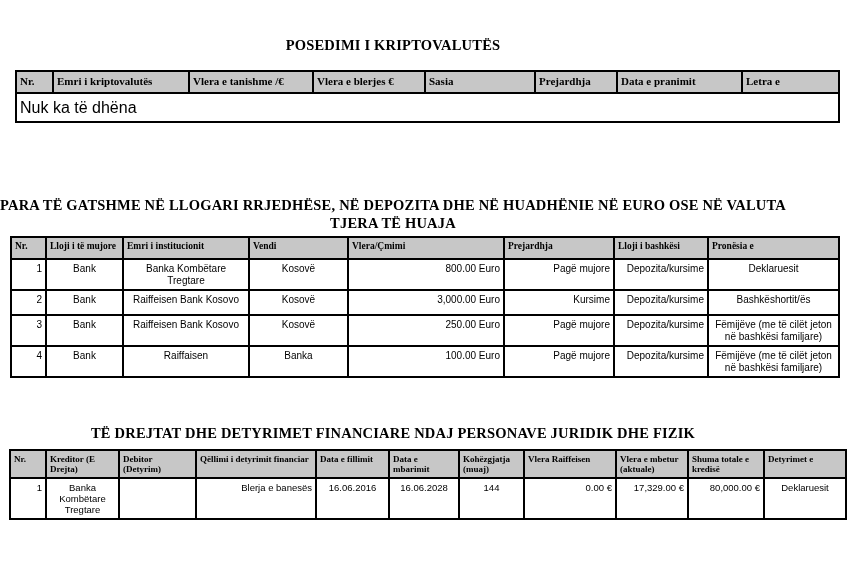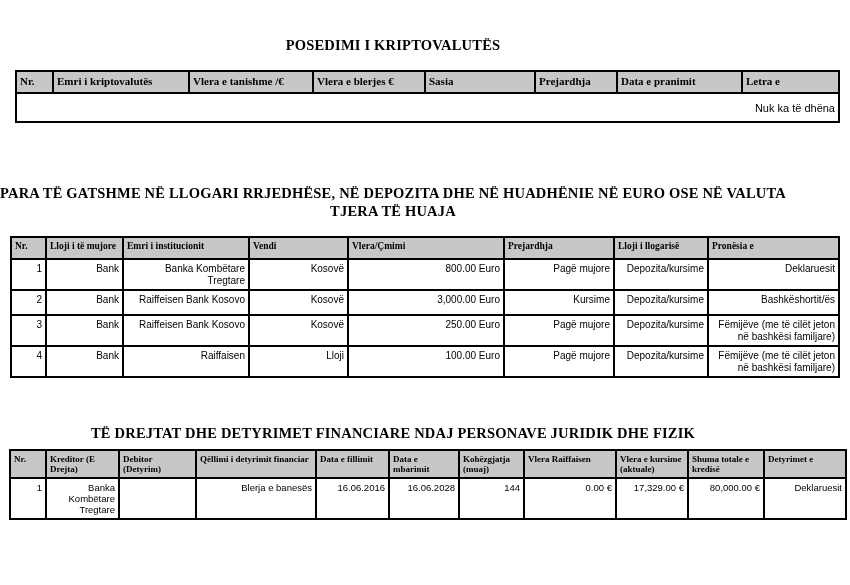--- a/index.html
+++ b/index.html
@@ -25,21 +25,21 @@
     font-weight: bold;
     font-size: 14.5px;
     letter-spacing: 0.2px;
     line-height: 1.25;
   }
   .title-inner {
     display: inline-block;
     max-width: 818px;
   }
   .t1 { top: 36px; }
-  .t2 { top: 184px; }
+  .t2 { top: 196px; }
   .t3 { top: 424px; }
 
   table.tbl {
     position: absolute;
     border-collapse: collapse;
     table-layout: fixed;
   }
   .tbl th, .tbl td {
     border: 2px solid #000000;
     vertical-align: top;
@@ -52,37 +52,37 @@
     font-family: "Liberation Serif", serif;
     font-weight: bold;
     text-align: left;
     line-height: 1.15;
   }
 
   
   .tbl1 { top: 70px; left: 15px; width: 823px; }
   .tbl1 th { font-size: 11px; height: 15px; }
   .tbl1 td.nodata {
-    text-align: right;
+    text-align: left;
     vertical-align: middle;
-    font-size: 11px;
+    font-size: 16px;
     height: 22px;
   }
 
   
   .tbl2 { top: 236px; left: 10px; width: 828px; }
   .tbl2 th { font-size: 9.5px; height: 15px; }
   .tbl2 td { font-size: 10px; height: 18px; line-height: 1.2; }
 
   
   .tbl3 { top: 449px; left: 9px; width: 836px; }
   .tbl3 th { font-size: 9px; height: 13px; }
   .tbl3 td { font-size: 9.5px; height: 32px; line-height: 1.2; }
 
-  .al { text-align: right; }
+  .al { text-align: center; }
   .ar { text-align: right; }
 </style>
 </head>
 <body>
 
 <div>
 
   <h1 class="title t1"><span class="title-inner">POSEDIMI I KRIPTOVALUTËS</span></h1>
 
   <table class="tbl tbl1">
@@ -129,21 +129,21 @@
         <col style="width:131px">
     </colgroup>
     <thead>
       <tr>
         <th>Nr.</th>
         <th>Lloji i të mujore</th>
         <th>Emri i institucionit</th>
         <th>Vendi</th>
         <th>Vlera/Çmimi</th>
         <th>Prejardhja</th>
-        <th>Lloji i llogarisë</th>
+        <th>Lloji i bashkësi</th>
         <th>Pronësia e</th>
       </tr>
     </thead>
     <tbody>
       <tr>
         <td class="ar">1</td>
         <td class="al">Bank</td>
         <td class="al">Banka Kombëtare Tregtare</td>
         <td class="al">Kosovë</td>
         <td class="ar">800.00 Euro</td>
@@ -168,21 +168,21 @@
         <td class="al">Kosovë</td>
         <td class="ar">250.00 Euro</td>
         <td class="ar">Pagë mujore</td>
         <td class="ar">Depozita/kursime</td>
         <td class="al">Fëmijëve (me të cilët jeton në bashkësi familjare)</td>
       </tr>
       <tr>
         <td class="ar">4</td>
         <td class="al">Bank</td>
         <td class="al">Raiffaisen</td>
-        <td class="al">Lloji</td>
+        <td class="al">Banka</td>
         <td class="ar">100.00 Euro</td>
         <td class="ar">Pagë mujore</td>
         <td class="ar">Depozita/kursime</td>
         <td class="al">Fëmijëve (me të cilët jeton në bashkësi familjare)</td>
       </tr>
     </tbody>
   </table>
 
   <h1 class="title t3"><span class="title-inner">TË DREJTAT DHE DETYRIMET FINANCIARE NDAJ PERSONAVE JURIDIK DHE FIZIK</span></h1>
 
@@ -202,22 +202,22 @@
     </colgroup>
     <thead>
       <tr>
         <th>Nr.</th>
         <th>Kreditor (E Drejta)</th>
         <th>Debitor (Detyrim)</th>
         <th>Qëllimi i detyrimit financiar</th>
         <th>Data e fillimit</th>
         <th>Data e mbarimit</th>
         <th>Kohëzgjatja (muaj)</th>
-        <th>Vlera Raiffaisen</th>
-        <th>Vlera e kursime (aktuale)</th>
+        <th>Vlera Raiffeisen</th>
+        <th>Vlera e mbetur (aktuale)</th>
         <th>Shuma totale e kredisë</th>
         <th>Detyrimet e</th>
       </tr>
     </thead>
     <tbody>
       <tr>
         <td class="ar">1</td>
         <td class="al">Banka Kombëtare Tregtare</td>
         <td class="al"></td>
         <td class="ar">Blerja e banesës</td>

